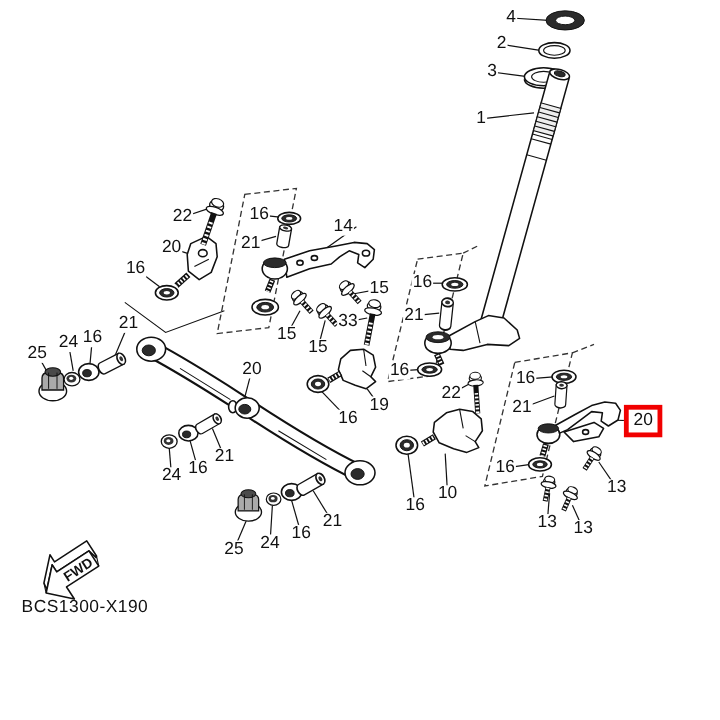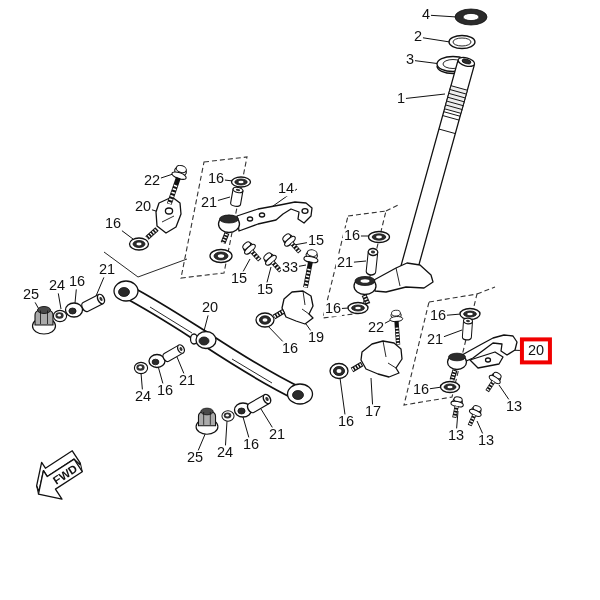--- a/index.html
+++ b/index.html
@@ -326,26 +326,27 @@
       <div class="plabel" data-name="part-label-25" style="left: 31px; top: 295px;">25</div>
       <div class="plabel" data-name="part-label-20" style="left: 210px; top: 308px;">20</div>
       <div class="plabel" data-name="part-label-19" style="left: 316px; top: 338px;">19</div>
       <div class="plabel" data-name="part-label-16" style="left: 290px; top: 349px;">16</div>
       <div class="plabel" data-name="part-label-16" style="left: 438px; top: 316px;">16</div>
       <div class="plabel" data-name="part-label-21" style="left: 435px; top: 340px;">21</div>
       <div class="plabel hl" data-name="part-label-12" style="left: 536px; top: 351px;">20</div>
       <div class="plabel" data-name="part-label-24" style="left: 143px; top: 397px;">24</div>
       <div class="plabel" data-name="part-label-16" style="left: 165px; top: 391px;">16</div>
       <div class="plabel" data-name="part-label-21" style="left: 187px; top: 381px;">21</div>
-      <div class="plabel" data-name="part-label-17" style="left: 373px; top: 412px;">17</div>
+      <div class="plabel" data-name="part-label-17" style="left: 373px; top: 412px;">10</div>
       <div class="plabel" data-name="part-label-16" style="left: 346px; top: 422px;">16</div>
       <div class="plabel" data-name="part-label-16" style="left: 421px; top: 390px;">16</div>
       <div class="plabel" data-name="part-label-13" style="left: 514px; top: 407px;">13</div>
       <div class="plabel" data-name="part-label-13" style="left: 456px; top: 436px;">13</div>
       <div class="plabel" data-name="part-label-13" style="left: 486px; top: 441px;">13</div>
       <div class="plabel" data-name="part-label-25" style="left: 195px; top: 458px;">25</div>
       <div class="plabel" data-name="part-label-24" style="left: 225px; top: 453px;">24</div>
       <div class="plabel" data-name="part-label-16" style="left: 251px; top: 445px;">16</div>
       <div class="plabel" data-name="part-label-21" style="left: 277px; top: 435px;">21</div>
     </div>
 
+<div class="code-text" data-name="diagram-code">BCS1300-X190</div>
 
 </div>
 
 </body></html>

